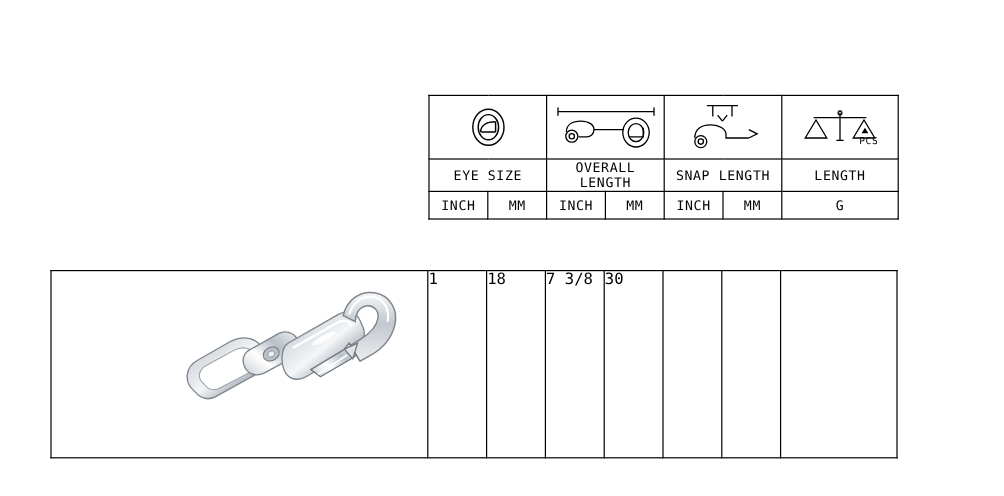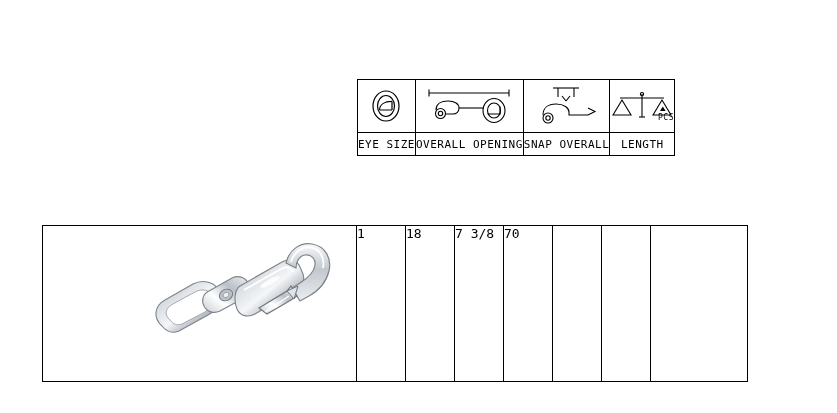--- a/index.html
+++ b/index.html
@@ -150,23 +150,32 @@
           <path d="M3 31 L12 16 L21 31 Z"></path>
           <path d="M43 31 L52 16 L61 31 Z"></path>
           <path d="M50 27 L52.8 22.5 L55.6 27 Z" fill="#000" stroke="none"></path>
           <text x="48" y="36" font-family="DejaVu Sans Mono, monospace" font-size="8" fill="#000" stroke="none">PCS</text>
         </svg>
       </div>
     </td>
   </tr>
   <tr>
     <td class="name-cell" colspan="2">EYE SIZE</td>
-    <td class="name-cell" colspan="2">OVERALL OPENING</td>
-    <td class="name-cell" colspan="2">SNAP OVERALL</td>
+    <td class="name-cell" colspan="2">OVERALL LENGTH</td>
+    <td class="name-cell" colspan="2">SNAP LENGTH</td>
     <td class="name-cell">LENGTH</td>
+  </tr>
+  <tr>
+    <td class="unit-cell col-inch">INCH</td>
+    <td class="unit-cell col-mm">MM</td>
+    <td class="unit-cell col-inch">INCH</td>
+    <td class="unit-cell col-mm">MM</td>
+    <td class="unit-cell col-inch">INCH</td>
+    <td class="unit-cell col-mm">MM</td>
+    <td class="unit-cell col-g">G</td>
   </tr>
 </tbody>
   </table>
 
 <table class="data-table">
   <tbody>
       <tr>
     <td class="product-cell">
       <svg class="product-img" viewBox="0 0 200 120" fill="none">
         <defs>
@@ -220,19 +229,19 @@
 
         <g fill="#ffffff" opacity="0.9">
           <ellipse cx="46" cy="73" rx="9" ry="3" transform="rotate(-29 46 73)"></ellipse>
           <ellipse cx="131" cy="48" rx="11" ry="2.6" transform="rotate(-29 131 48)"></ellipse>
         </g>
       </svg>
     </td>
     <td class="value-cell w48">1</td>
     <td class="value-cell w48">18</td>
     <td class="value-cell w48">7 3/8</td>
-    <td class="value-cell w48">70</td>
+    <td class="value-cell w48">30</td>
     <td class="value-cell w48"></td>
     <td class="value-cell w48"></td>
     <td class="value-cell w96"></td>
   </tr>
 </tbody>
   </table>
 
 </body></html>

